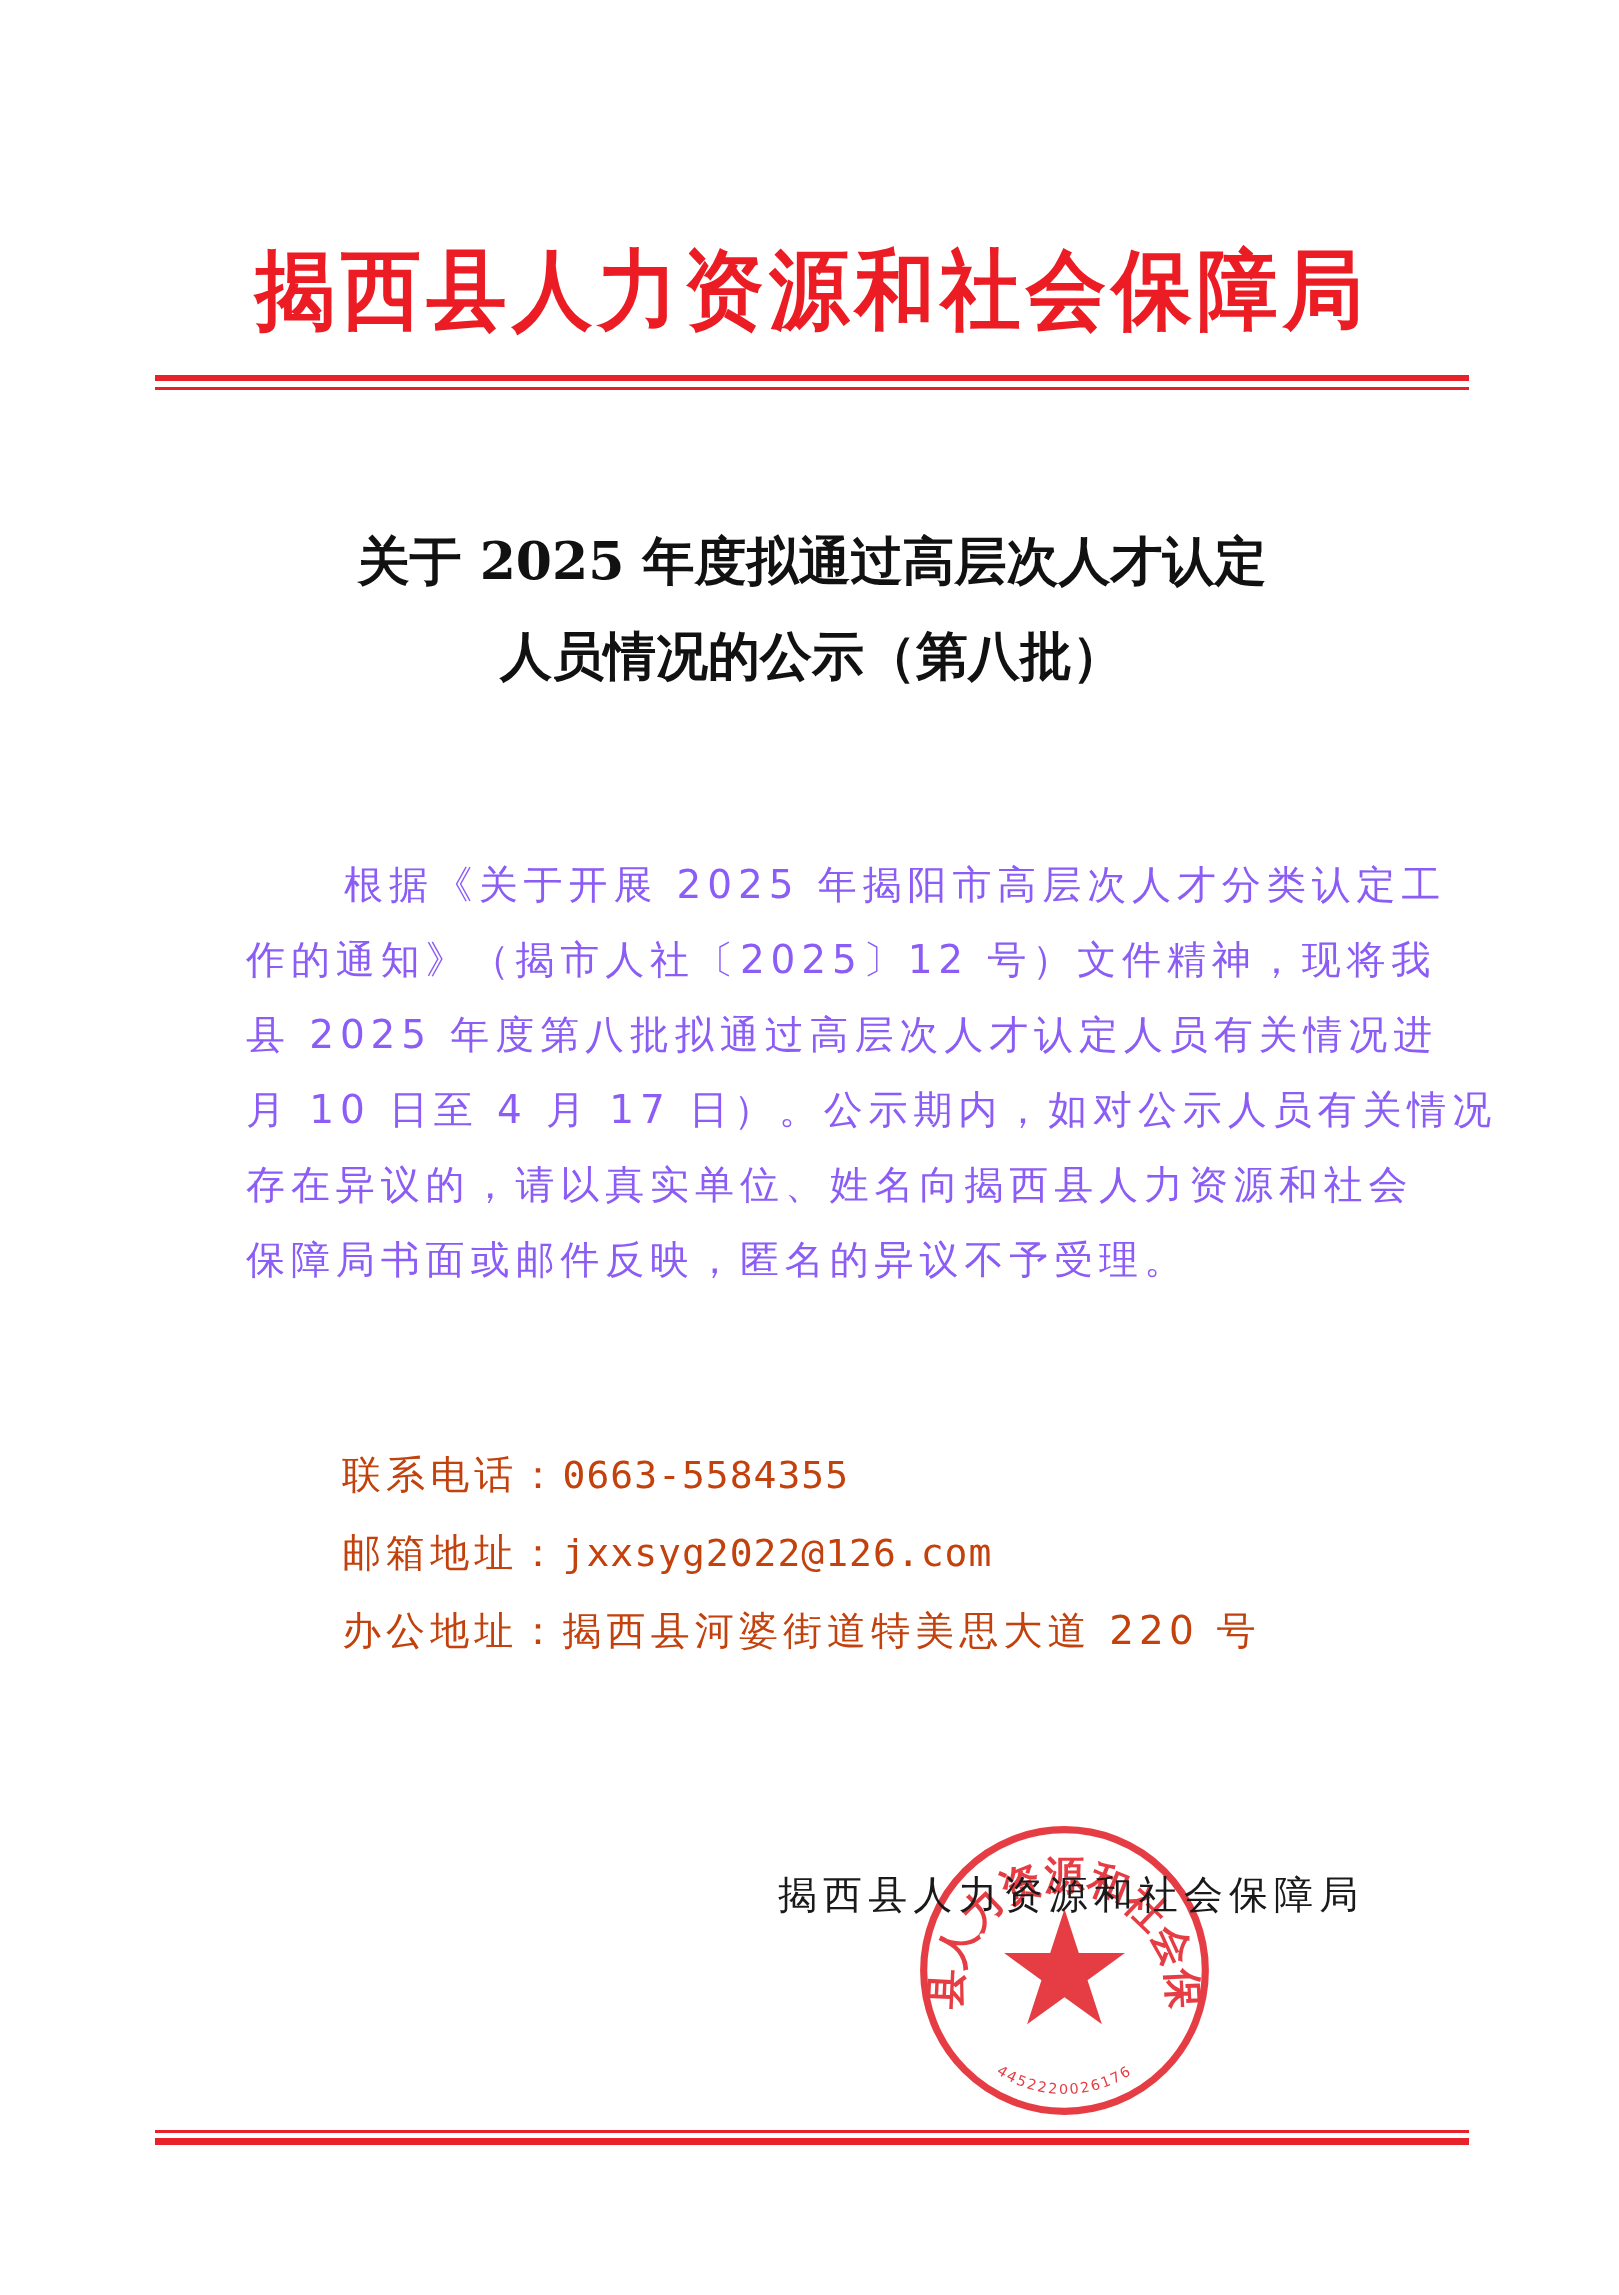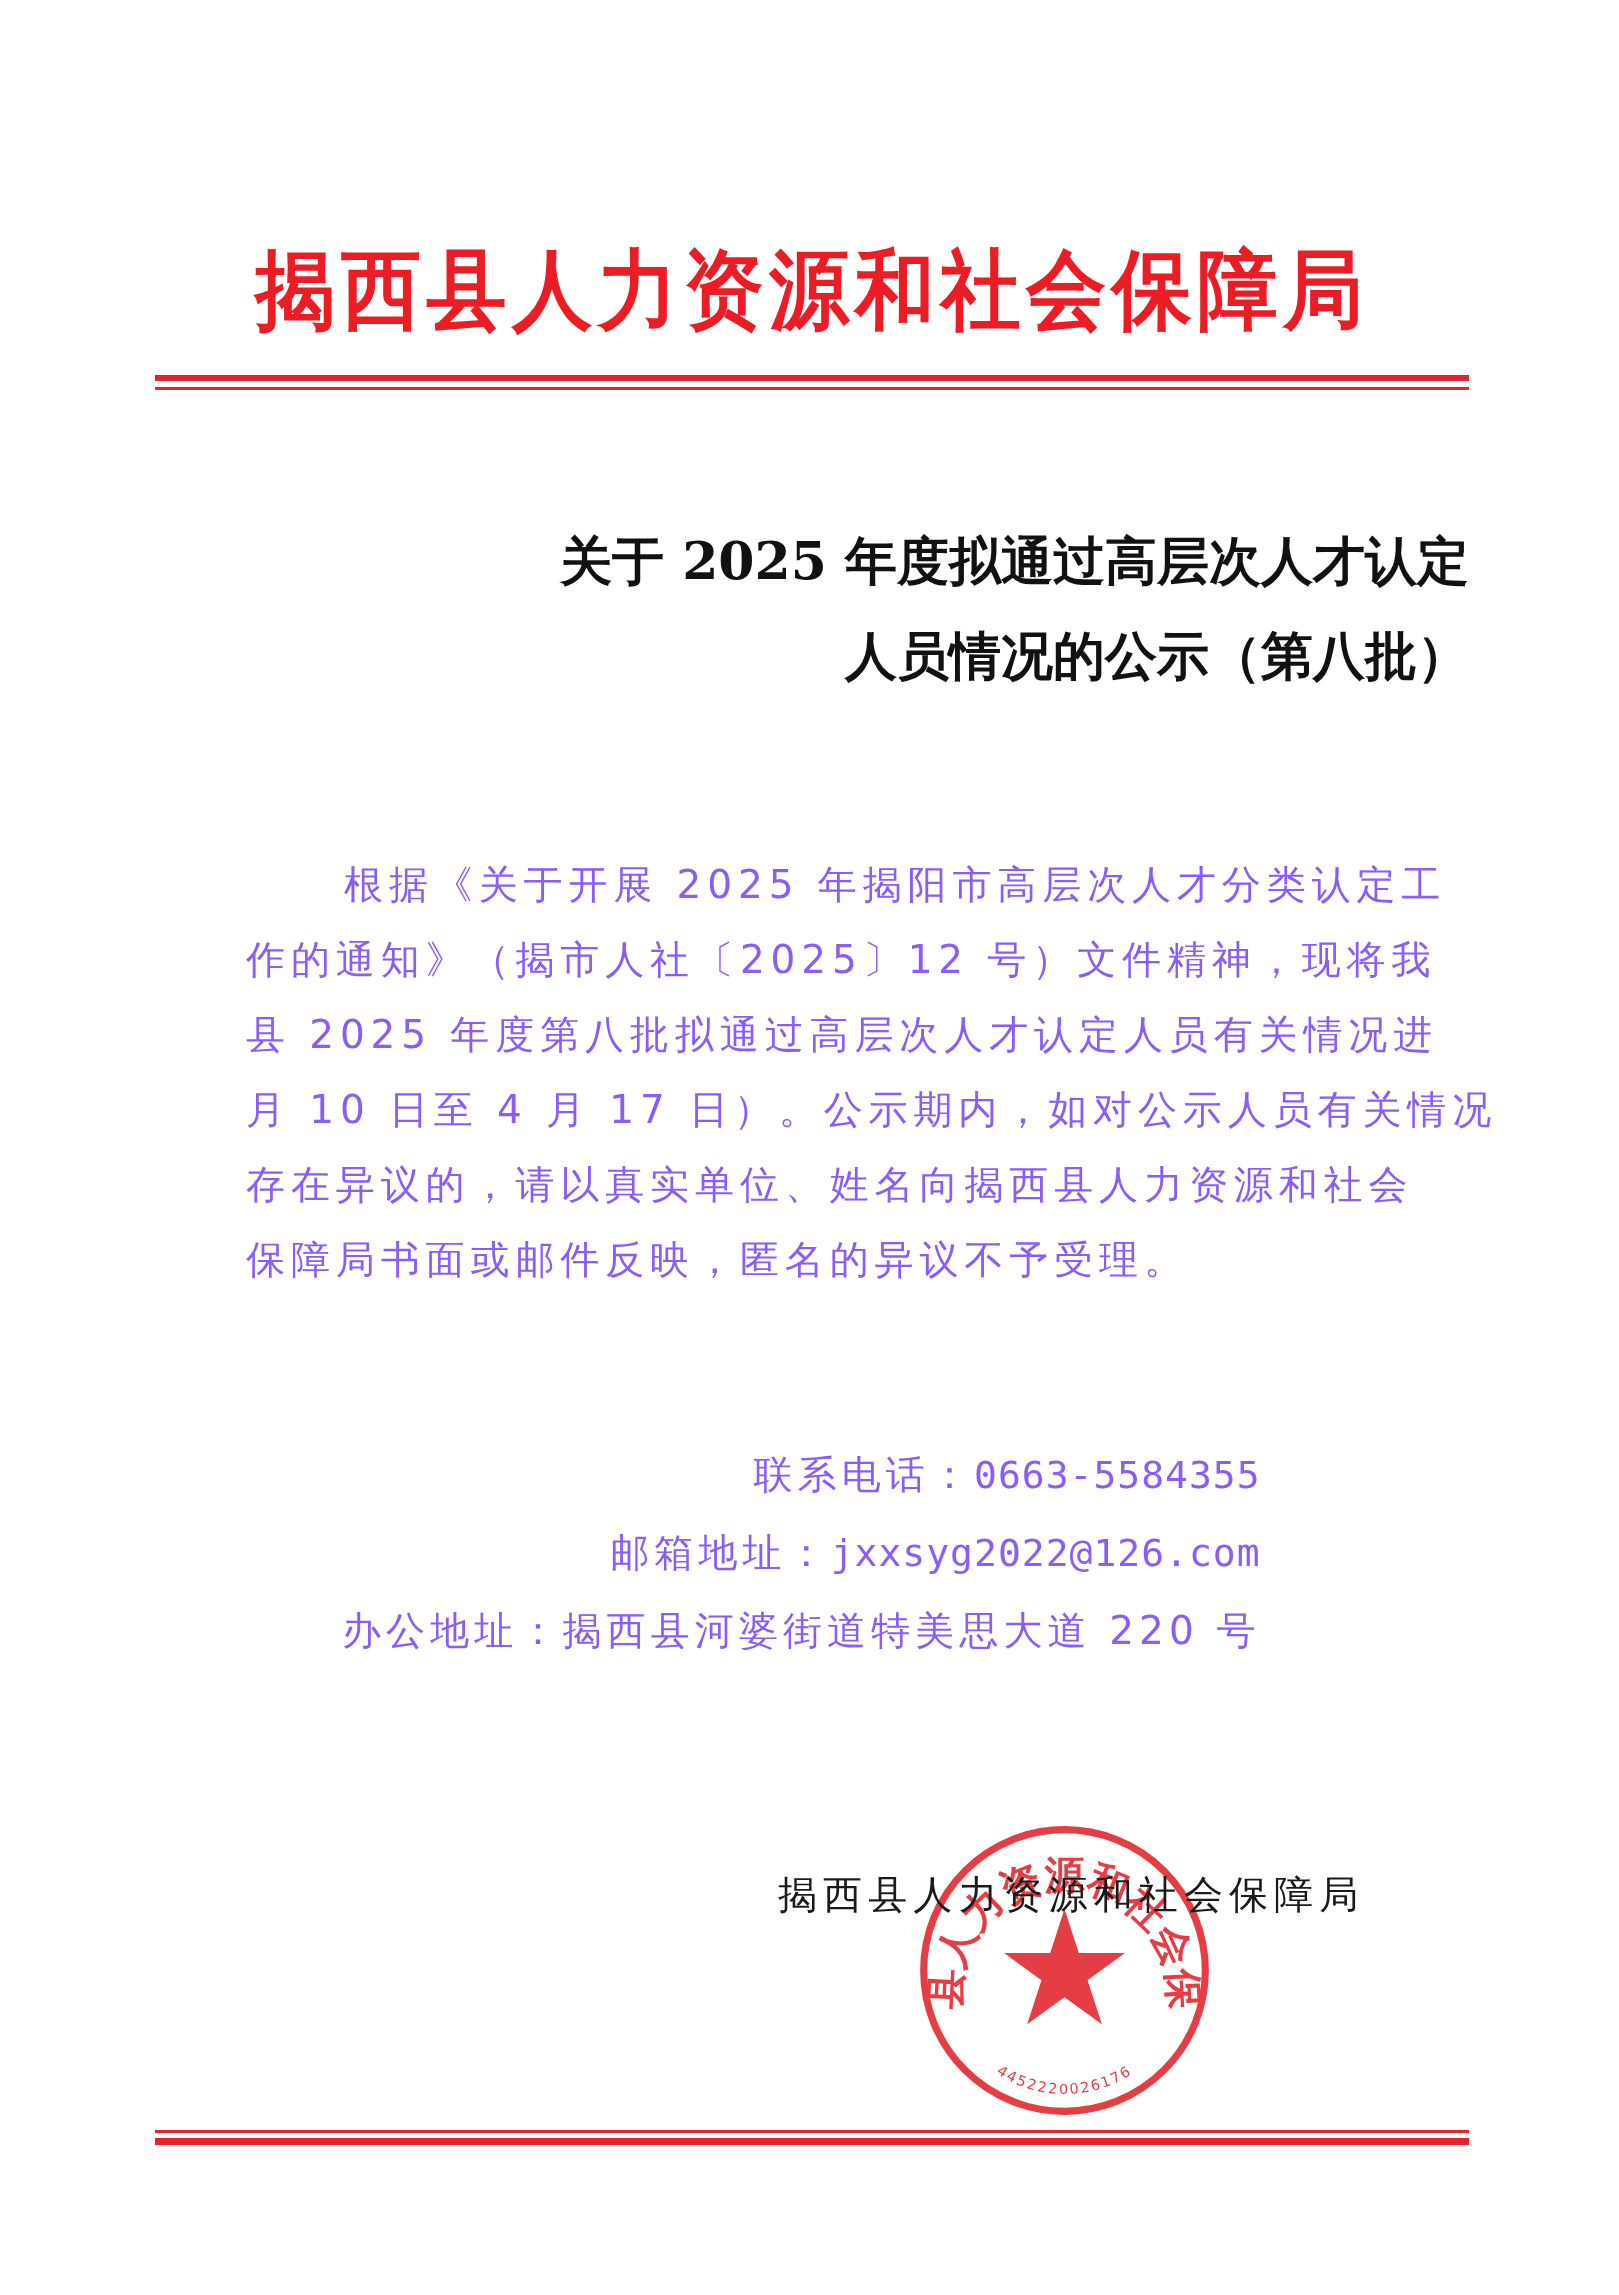--- a/index.html
+++ b/index.html
@@ -11,36 +11,36 @@
   .letterhead { left: 155px; top: 241px; width: 1314px; text-align: center;
     color: #ec1c24; font-family: "DejaVu Serif", serif; font-weight: bold;
     font-size: 87px; line-height: 97px; letter-spacing: 6.1px; transform: scaleX(0.92); transform-origin: center; }
   .rule { left: 155px; width: 1314px; background: #e8222a; }
   .rule-top-thick { top: 375px; height: 6.1px; }
   .rule-top-thin  { top: 387px; height: 2.6px; }
   .rule-bot-thin  { top: 2130px; height: 2.6px; }
   .rule-bot-thick { top: 2138px; height: 6.7px; }
 
   
-  .doc-title { left: 155px; width: 1314px; text-align: right;
+  .doc-title { left: 155px; width: 1314px; text-align: center;
     font-family: "DejaVu Serif", serif; font-weight: bold; font-size: 52px;
     color: #111; line-height: 74px; }
   .doc-title-1 { top: 524px; }
   .doc-title-2 { top: 599px; margin-top: 20px; }
 
   
   .body-para { left: 246px; top: 847px; width: 1126px;
     font-family: "DejaVu Sans", sans-serif; font-size: 39px; line-height: 75px;
     color: #8b5cf6; letter-spacing: 5.9px; text-align: justify; }
   .body-line { display: block; white-space: nowrap; }
   .indent { padding-left: 98px; }
 
   
   .contact { left: 342px; top: 1436px; font-family: "DejaVu Sans", sans-serif;
-    font-size: 39px; line-height: 77px; color: #8b5cf6; text-align: right; }
+    font-size: 39px; line-height: 77px; color: #c2410c; }
   .contact-row { display: block; white-space: nowrap; letter-spacing: 5.1px; }
   .contact-value.mono { font-family: "DejaVu Sans Mono", monospace; letter-spacing: 1px; font-size: 38px; }
 
   
   .stamp { left: 916px; top: 1822px; width: 297px; height: 297px; opacity: 0.88; }
 
   
   .signature { left: 778px; top: 1858px; font-family: "DejaVu Sans", sans-serif;
     font-size: 39px; line-height: 74px; color: #1a1a1a; }
   .sig-org { display: block; white-space: nowrap; letter-spacing: 6.1px; }

